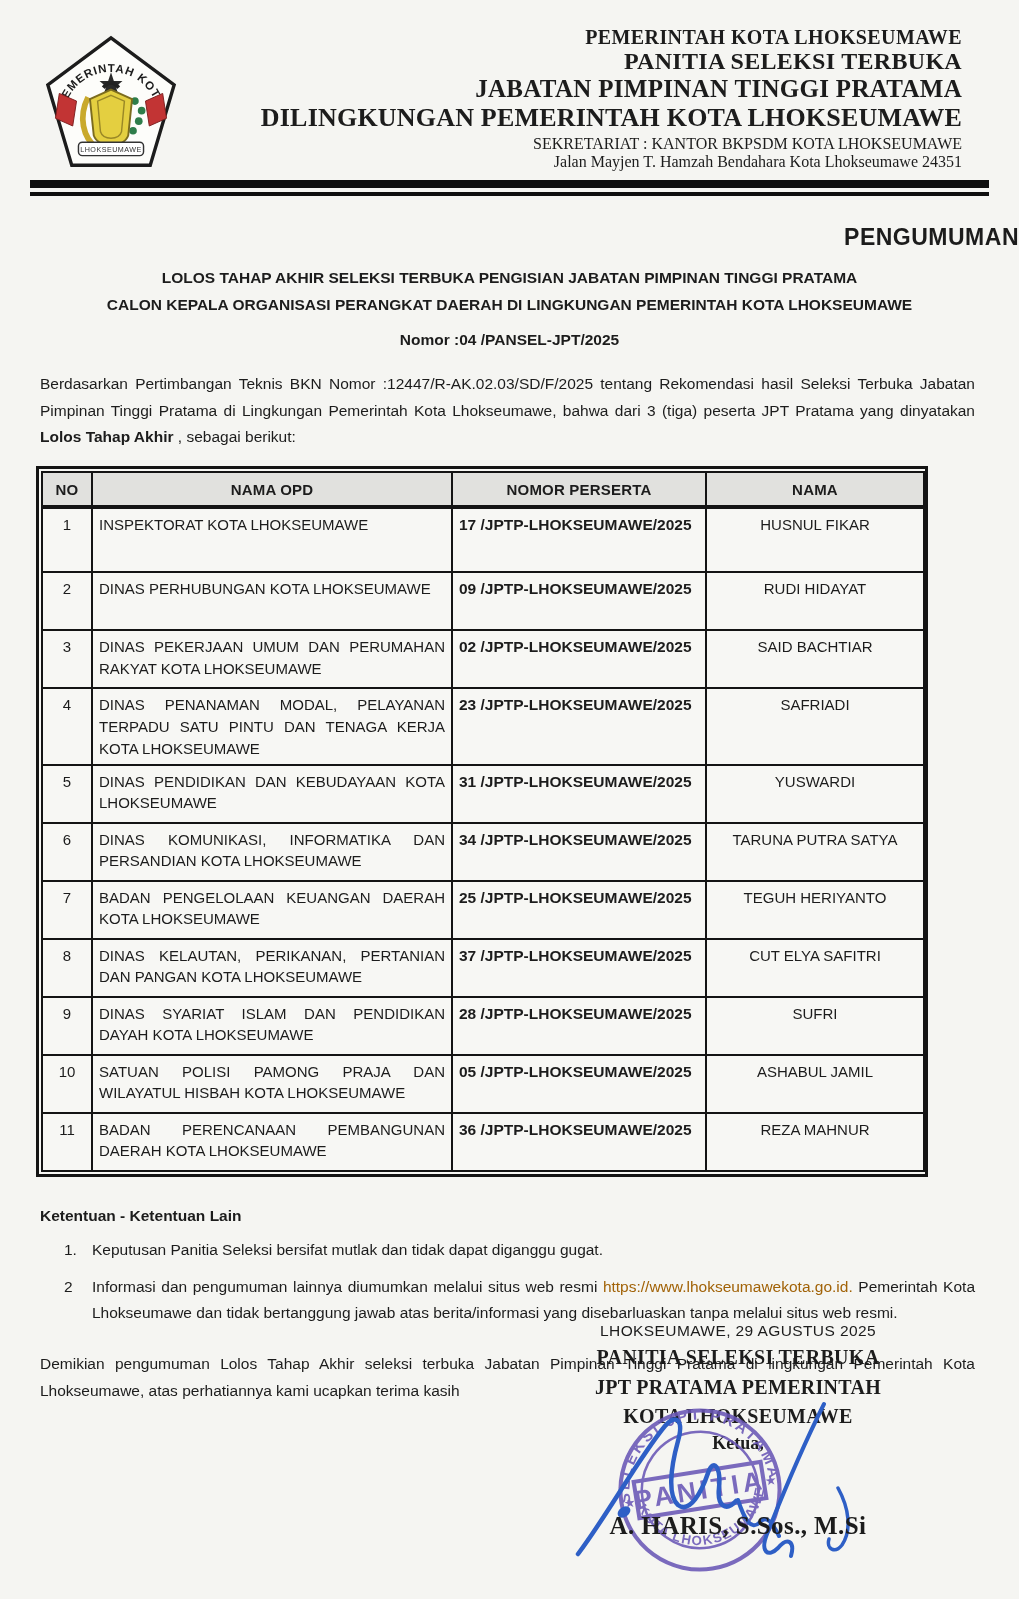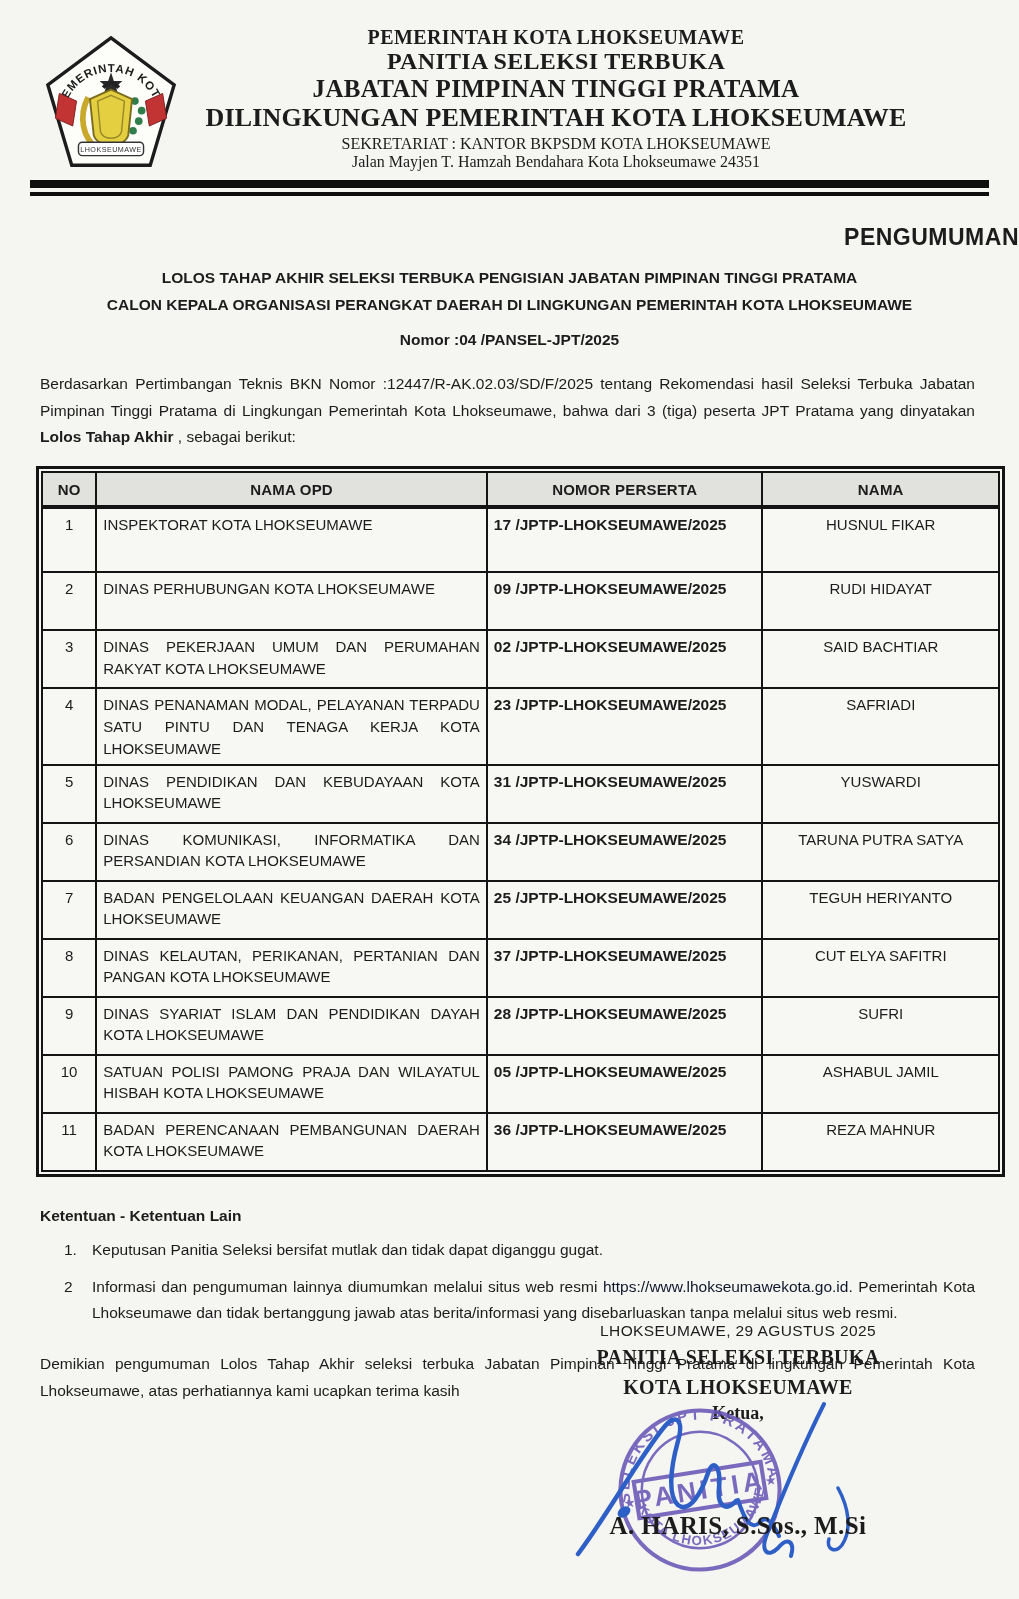--- a/index.html
+++ b/index.html
@@ -6,21 +6,21 @@
   .page {
     position:relative; width:1019px; height:1599px; margin:0 auto;
     background:#f5f5f2; color:#1c1c1c; overflow:hidden;
     font-family:"Liberation Sans", sans-serif;
   }
 
   
   .letterhead { position:relative; padding-top:26px; }
   .logo-svg { position:absolute; left:44px; top:34px; width:134px; height:138px; }
   .lh-text {
-    margin-left:150px; width:812px; text-align:center;
+    margin-left:150px; width:812px; text-align:right;
     font-family:"Liberation Serif", serif; line-height:1.12;
   }
   .lh1 { font-size:20px; font-weight:bold; letter-spacing:.4px; }
   .lh2 { font-size:24px; font-weight:bold; letter-spacing:.3px; }
   .lh3 { font-size:25px; font-weight:bold; letter-spacing:.3px; }
   .lh4 { font-size:26px; font-weight:bold; letter-spacing:.2px; }
   .lh5 { font-size:16px; margin-top:3px; }
   .lh6 { font-size:16px; margin-top:0; }
   .lh7 { font-size:16px; font-style:italic; margin-top:1px; color:#3e86ba; }
   .lh7 .url { text-decoration:underline; }
@@ -29,41 +29,41 @@
           border-top:8px solid #0f0f0f; border-bottom:4px solid #0f0f0f; }
 
   
   .title { text-align:right; margin-top:28px; font-size:23px; font-weight:bold; letter-spacing:.5px;padding-left:39px; }
   .subtitle { text-align:center; margin-top:13px; font-size:15.5px; font-weight:bold; line-height:1.75; }
   .nomor { text-align:center; margin-top:13px; font-size:15.5px; font-weight:bold; }
   .intro { margin:22px 44px 0 40px; font-size:15.5px; line-height:1.7; text-align:justify; }
   .intro b { font-weight:bold; }
 
   
-  .table-wrap { margin:16px 0 0 36px; width:969px; box-sizing:border-box;
+  .table-wrap { margin:16px 0 0 36px; width:892px; box-sizing:border-box;
                 border:3px solid #141414; padding:2px; background:#f7f7f4; }
   table { border-collapse:collapse; width:100%; table-layout:fixed; }
   col.c-no { width:50px; } col.c-opd { width:360px; } col.c-nomor { width:254px; } col.c-nama { width:218px; }
   th { background:#e1e1de; border:2px solid #141414; border-bottom:4px solid #141414;
        font-size:15px; font-weight:bold; height:28px; padding:2px 4px; letter-spacing:.2px; }
   td { border:2px solid #141414; font-size:15px; vertical-align:top;
        padding:5px 6px 4px 6px; height:47px; line-height:1.45; }
   td.no { text-align:center; }
   td.opd { text-align:justify; }
   td.nomor { text-align:left; }
   td.nama { text-align:center; }
   tbody tr:first-child td { height:53px; }
 
   
   .ketentuan { margin:30px 44px 0 40px; font-size:15.5px; }
   .ket-head { font-weight:bold; }
   .ket-item { display:flex; margin:12px 0 0 24px; line-height:1.65; }
   .ket-item .num { flex:none; width:28px; }
   .ket-item .body { text-align:justify; }
-  .weblink { color:#0f172a; }
+  .weblink { color:#a16207; }
 
   .closing { margin:26px 44px 0 40px; font-size:15.5px; line-height:1.7; text-align:justify; }
 
   
   .sig { position:absolute; left:548px; top:1322px; width:380px; text-align:center; }
   .sig-date { font-size:15.5px; letter-spacing:.4px; position:relative; z-index:1; }
   .sig-org { font-family:"Liberation Serif", serif; font-weight:bold; font-size:20px;
              line-height:1.48; margin-top:3px; position:relative; z-index:1; letter-spacing:.3px; }
   .sig-role { font-family:"Liberation Serif", serif; font-weight:bold; font-size:18px;
               margin-top:1px; position:relative; z-index:1; }
@@ -235,20 +235,21 @@
       <span class="body"><span>Informasi dan pengumuman lainnya diumumkan melalui situs web resmi </span><span class="weblink">https://www.lhokseumawekota.go.id.</span><span> Pemerintah Kota Lhokseumawe dan tidak bertanggung jawab atas berita/informasi yang disebarluaskan tanpa melalui situs web resmi.</span></span>
     </div>
   </div>
 
   <div class="closing">Demikian pengumuman Lolos Tahap Akhir seleksi terbuka Jabatan Pimpinan Tinggi Pratama di lingkungan Pemerintah Kota Lhokseumawe, atas perhatiannya kami ucapkan terima kasih</div>
 
   <div class="sig">
     <div class="sig-date">LHOKSEUMAWE,  29  AGUSTUS 2025</div>
     <div class="sig-org">
       <div>PANITIA SELEKSI TERBUKA</div>
+      <div>JPT PRATAMA PEMERINTAH</div>
       <div>KOTA LHOKSEUMAWE</div>
     </div>
     <div class="sig-role">Ketua,</div>
     <div class="sig-name">A.  HARIS, S.Sos., M.Si</div>
 
     <svg class="stamp-svg" viewBox="0 0 200 192">
       <g transform="rotate(-9 100 96)" fill="none" stroke="#6a57b6">
         <circle cx="100" cy="96" r="78" stroke-width="4"></circle>
         <circle cx="100" cy="96" r="57" stroke-width="2.5"></circle>
         <defs>

